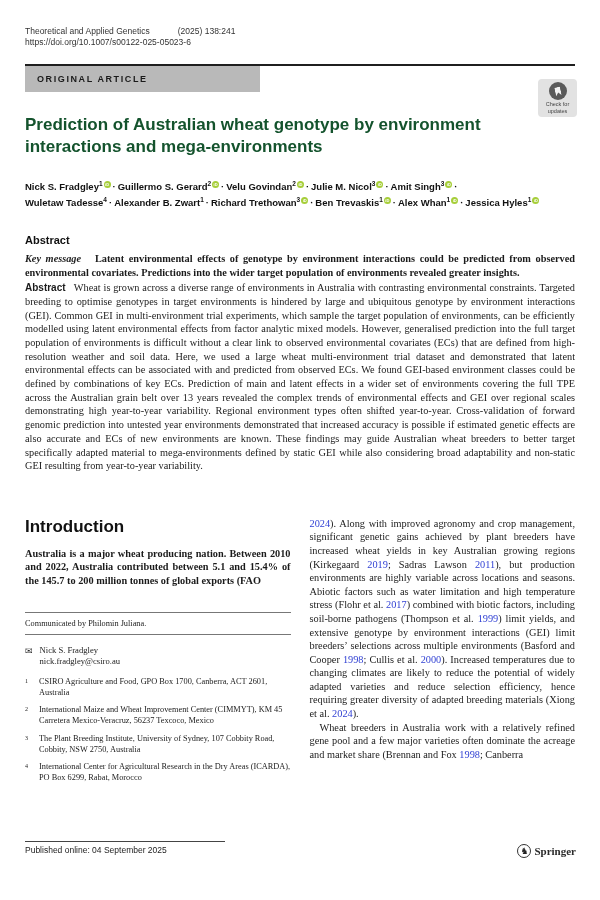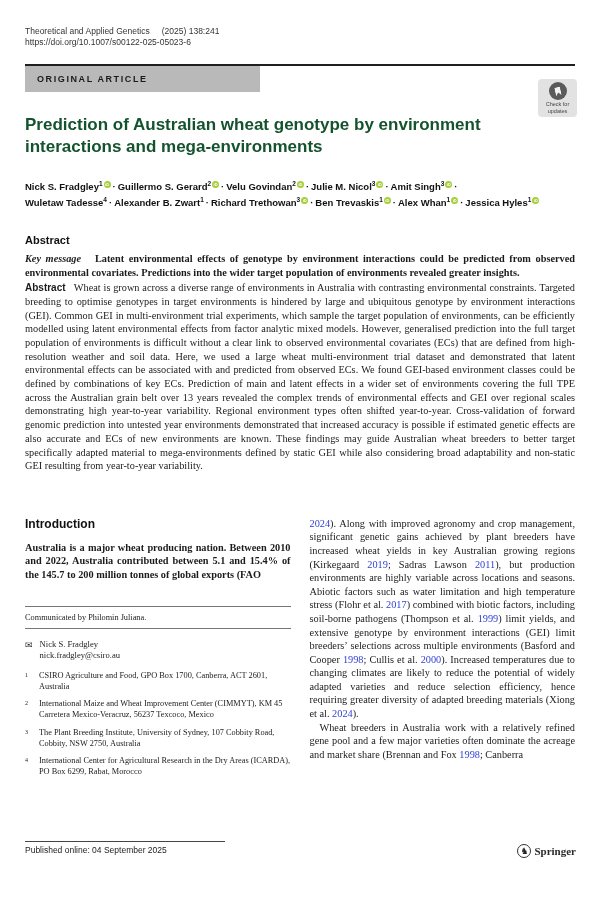--- a/index.html
+++ b/index.html
@@ -3,21 +3,21 @@
 <meta charset="utf-8">
 <style>
   html,body{margin:0;padding:0;background:#888;}
   body{width:600px;height:900px;}
   .page{position:relative;width:600px;height:900px;background:#ffffff;overflow:hidden;
         font-family:"Liberation Serif", serif;color:#1b1b1b;}
   .inner{padding:0 25px;}
 
   
   .jheader{margin-top:26px;font-family:"Liberation Sans",sans-serif;font-size:8.5px;color:#333;line-height:1.35;}
-  .jline{display:flex;gap:12px;}
+  .jline{display:flex;gap:28px;}
   .rulebar{margin-top:15px;border-top:2.5px solid #1f1f1f;position:relative;}
   .article-type{width:235px;height:26px;background:#b9b9b9;display:flex;align-items:center;
         font-family:"Liberation Sans",sans-serif;font-weight:bold;font-size:9px;letter-spacing:1.6px;
         color:#1a1a1a;padding-left:12px;box-sizing:border-box;}
 
   
   .check-badge{position:absolute;right:23px;top:79px;width:39px;height:38px;background:#e2e2e2;
         border-radius:4px;display:flex;flex-direction:column;align-items:center;cursor:pointer;}
   .check-circle{margin-top:3px;width:18px;height:18px;border-radius:50%;background:#5a5a5a;
         display:flex;align-items:center;justify-content:center;}
@@ -41,21 +41,21 @@
   
   .abs-head{margin-top:23px;font-family:"Liberation Sans",sans-serif;font-weight:bold;font-size:11px;color:#111;}
   .keymsg{margin-top:6px;font-size:10.3px;font-weight:bold;line-height:1.33;text-align:justify;}
   .keymsg .kmlabel{font-style:italic;}
   .absbody{margin-top:2px;font-size:10.3px;line-height:1.33;text-align:justify;}
   .absbody .ablabel{font-family:"Liberation Sans",sans-serif;font-weight:bold;font-size:10px;}
 
   
   .columns{display:flex;gap:19px;margin-top:44px;}
   .col{width:266px;}
-  .intro-head{font-family:"Liberation Sans",sans-serif;font-weight:bold;font-size:12px;color:#111;}
+  .intro-head{font-family:"Liberation Sans",sans-serif;font-weight:bold;font-size:17px;color:#111;}
   .coltext{font-size:10.3px;line-height:1.32;text-align:justify;}
   .col-left .coltext{margin-top:10px;font-weight:bold;}
   .cite-link{color:#2f3fd3;cursor:pointer;}
   .para2{text-indent:10px;}
 
   .hr1{border-top:1px solid #777;margin-top:24px;}
   .communicated{font-size:8.3px;margin:6px 0 6px 0;color:#222;}
   .corr{margin-top:10px;font-size:8.6px;line-height:1.35;display:flex;gap:7px;}
   .env{font-size:9px;}
   .affils{margin-top:9px;}

